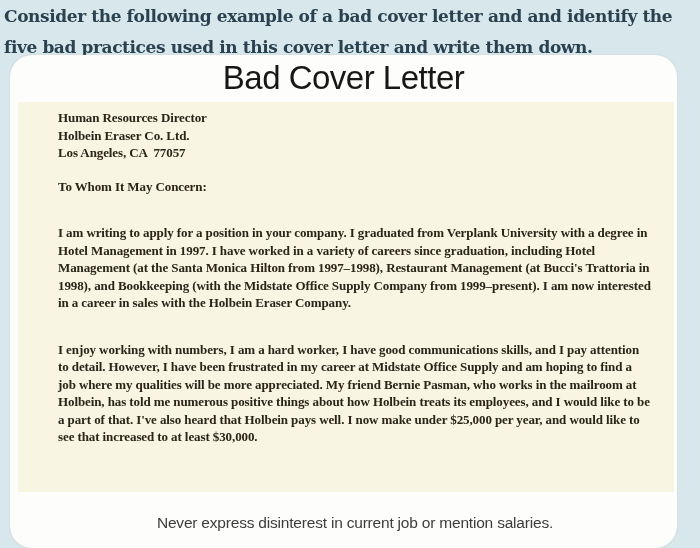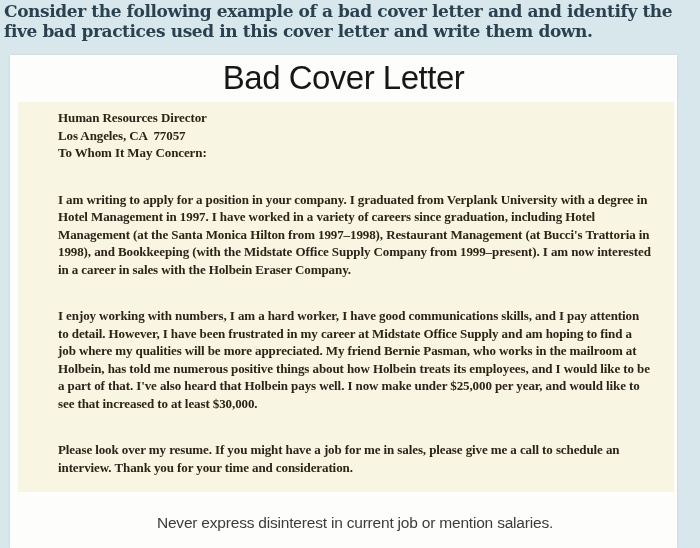--- a/index.html
+++ b/index.html
@@ -16,31 +16,32 @@
   }
   .question {
     position: absolute;
     left: 4px;
     top: 1px;
     width: 694px;
     font-family: "DejaVu Serif", "Liberation Serif", serif;
     font-size: 17px;
     font-weight: 600;
     letter-spacing: -0.4px;
-    line-height: 20px;
+    line-height: 31px;
     color: var(--c-question-text, #2a4150);
   }
   .slide {
     position: absolute;
     left: 10px;
     top: 55px;
     width: 667px;
     height: 493px;
     background: var(--c-slide-background, #fdfdfc);
     box-shadow: 0 0 2px rgba(180,160,160,0.35);
+    border-radius: 22px;
   }
   .slide-title {
     margin-top: 2px;
     text-align: center;
     font-family: "Liberation Sans", sans-serif;
     font-size: 33px;
     line-height: 42px;
     font-weight: normal;
     letter-spacing: -0.5px;
     color: var(--c-title-text, #171717);
@@ -59,20 +60,21 @@
     font-weight: bold;
     font-size: 13px;
     line-height: 17.5px;
     letter-spacing: -0.1px;
     color: var(--c-letter-text, #2b2418);
   }
   .recipient-line {
     white-space: pre-wrap;
   }
   .salutation {
+    margin-top: 16px;
   }
   .letter-paragraph {
     margin: 29px 0 0 0;
     white-space: pre-wrap;
   }
   .caption {
     position: absolute;
     left: 0;
     right: 0;
     bottom: 16px;
@@ -93,30 +95,30 @@
 
   <div class="slide">
 
     <div class="slide-title">Bad Cover Letter</div>
 
     <div class="paper">
       <div class="letter">
 
         <div class="recipient-block">
           <div class="recipient-line">Human Resources Director</div>
+          <div class="recipient-line">Holbein Eraser Co. Ltd.</div>
           <div class="recipient-line">Los Angeles, CA  77057</div>
         </div>
 
         <div class="salutation">To Whom It May Concern:</div>
 
         <p class="letter-paragraph">I am writing to apply for a position in your company. I graduated from Verplank University with a degree in Hotel Management in 1997. I have worked in a variety of careers since graduation, including Hotel Management (at the Santa Monica Hilton from 1997–1998), Restaurant Management (at Bucci's Trattoria in 1998), and Bookkeeping (with the Midstate Office Supply Company from 1999–present). I am now interested in a career in sales with the Holbein Eraser Company.</p>
 
         <p class="letter-paragraph">I enjoy working with numbers, I am a hard worker, I have good communications skills, and I pay attention to detail. However, I have been frustrated in my career at Midstate Office Supply and am hoping to find a job where my qualities will be more appreciated. My friend Bernie Pasman, who works in the mailroom at Holbein, has told me numerous positive things about how Holbein treats its employees, and I would like to be a part of that. I've also heard that Holbein pays well. I now make under $25,000 per year, and would like to see that increased to at least $30,000.</p>
 
-        <p class="letter-paragraph">Please look over my resume. If you might have a job for me in sales, please give me a call to schedule an interview. Thank you for your time and consideration.</p>
 
       </div>
     </div>
 
     <div class="caption">Never express disinterest in current job or mention salaries.</div>
 
   </div>
 
 </div>
 

